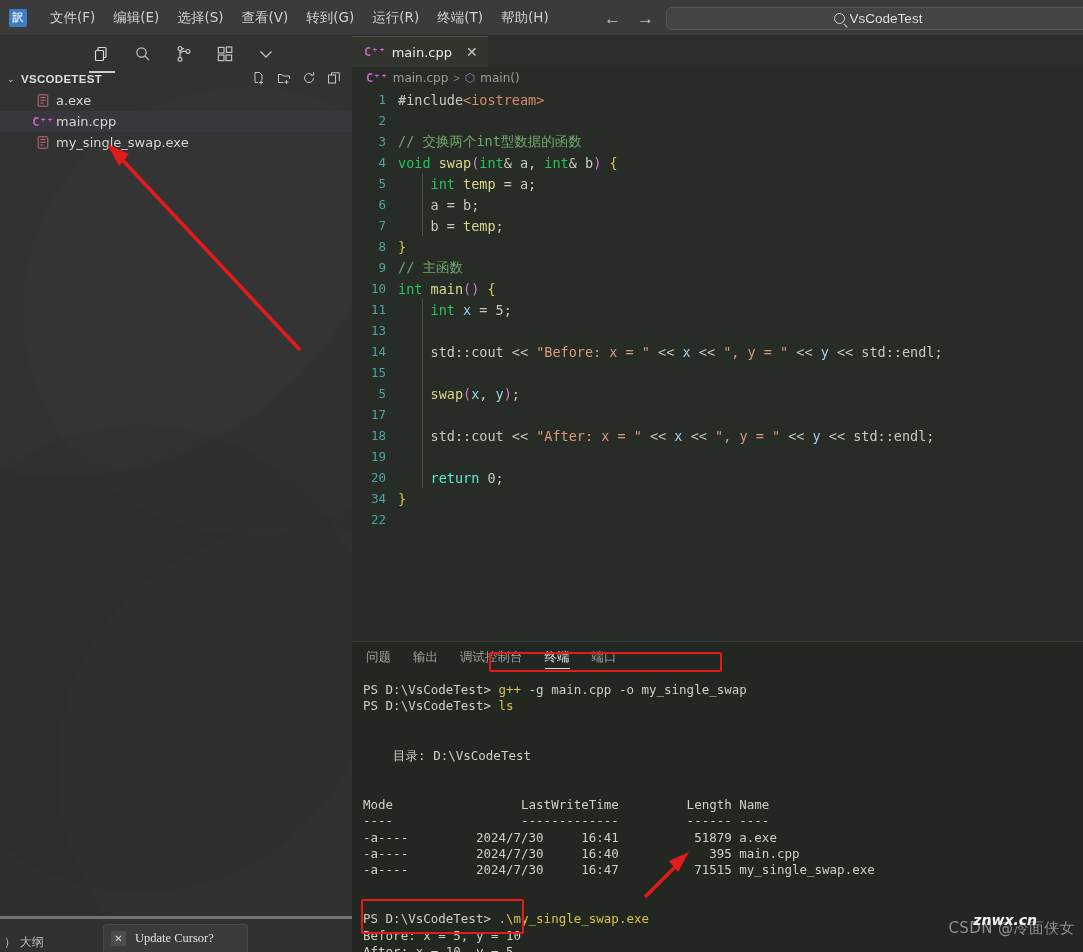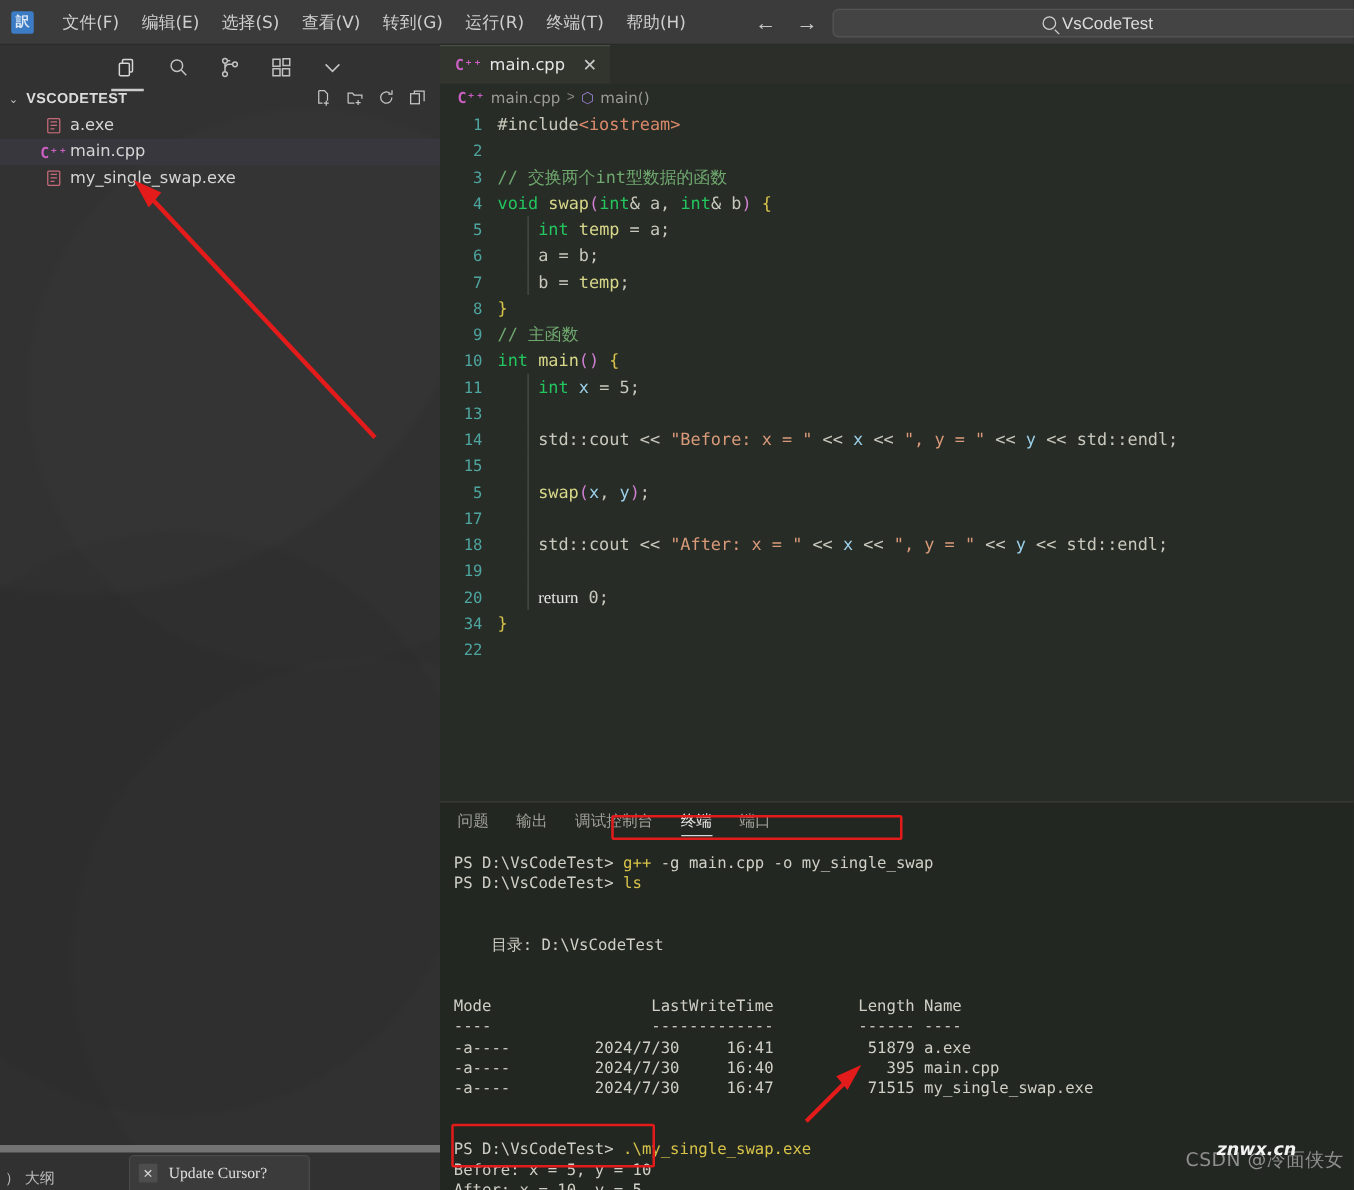--- a/index.html
+++ b/index.html
@@ -175,21 +175,21 @@
     font-family: "DejaVu Sans Mono", monospace;
   }
   .ctext { color: #c8c8bd; }
   .indent-guide {
     position: absolute; left: 70px; top: 0; width: 1px; height: 100%;
     background: #4a4f45;
   }
 
   
   .t-key   { color: #22c55e; }
-  .t-kw2   { color: #e5e5e5; font-family: Liberation Serif, serif; }
+  .t-kw2   { color: #5eead4; }
   .t-fn    { color: #d7d78a; }
   .t-str   { color: #d99a7a; }
   .t-com   { color: #6fa86f; }
   .t-num   { color: #c8c8bd; }
   .t-var   { color: #9cd1ea; }
   .t-paren { color: #cf7fd2; }
   .t-brace { color: #d7c34a; }
   .t-inc   { color: #d98a6a; }
   .t-plain { color: #c8c8bd; }
 
@@ -235,21 +235,21 @@
   }
   .svg-overlay {
     position: absolute; left: 0; top: 0; width: 1083px; height: 952px;
     pointer-events: none;
   }
 
   
   .taskbar {
     position: absolute; left: 0; bottom: 0; width: 352px; height: 36px;
     background: #313131;
-    border-top: 6px solid #737373;
+    border-top: 3px solid #737373;
   }
   .tb-left-text {
     position: absolute; left: 4px; bottom: 1px;
     color: #b9b9b9; font-size: 12px;
     font-family: "DejaVu Sans", sans-serif;
   }
   .notif {
     position: absolute; left: 103px; bottom: 0px;
     width: 145px; height: 28px;
     background: #3b3b3b;

